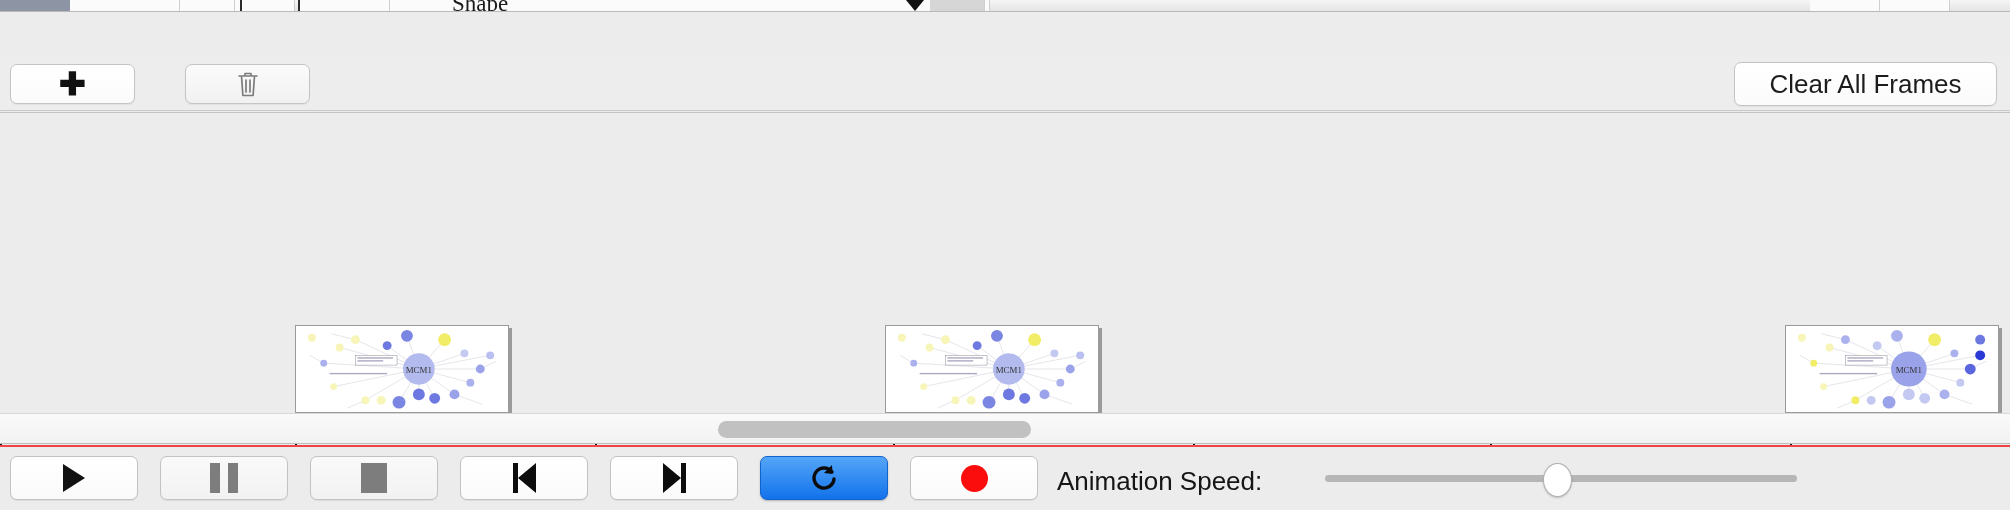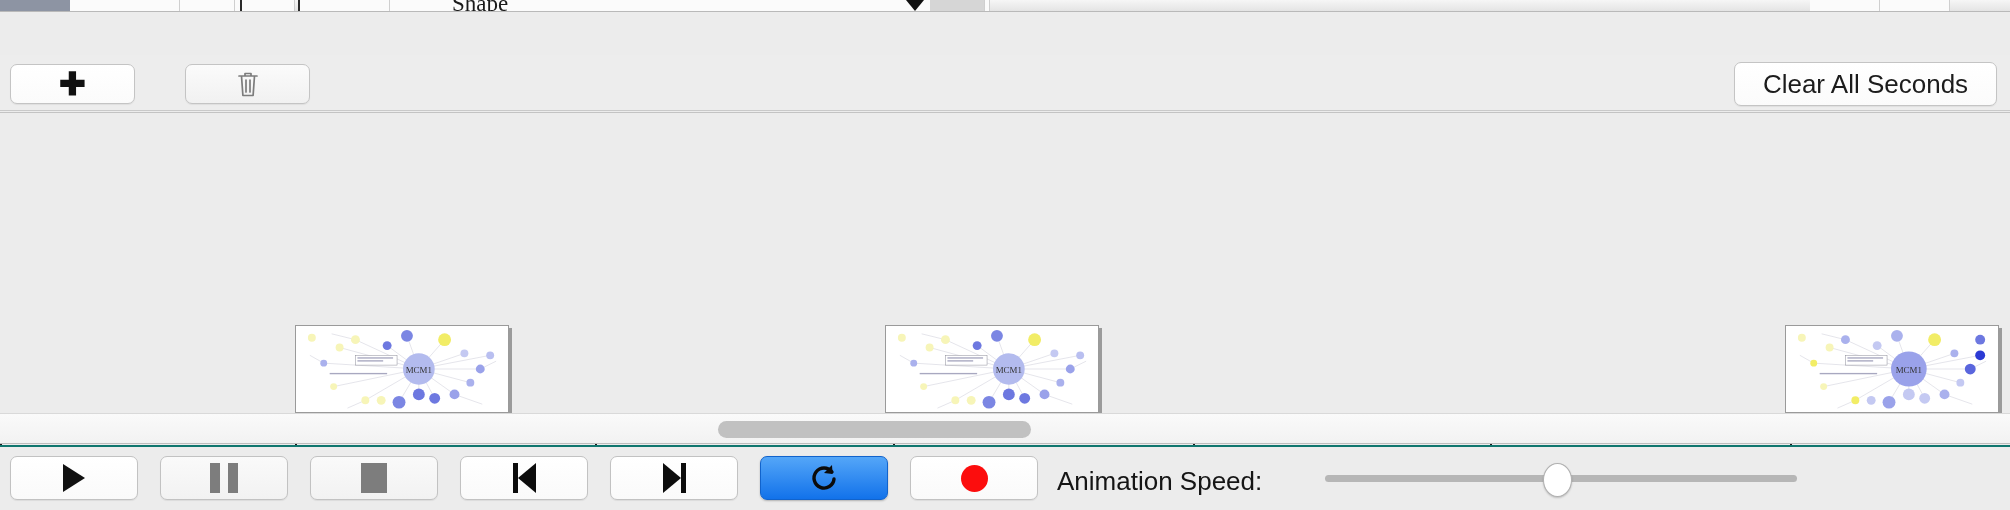--- a/index.html
+++ b/index.html
@@ -119,21 +119,21 @@
     border-top: 1px solid #d9d9d9; border-bottom: 1px solid #bdbdbd;
   }
   .scroll-thumb {
     position: absolute; left: 718px; top: 7px; width: 313px; height: 17px;
     background: #c1c1c1; border-radius: 9px; cursor: pointer;
   }
 
   
   .controls {
     position: absolute; left: 0; top: 445px; width: 2010px; height: 65px;
-    background: #ececec; border-top: 2px solid #0f766e;
+    background: #ececec; border-top: 2px solid #ef4444;
   }
   .cbtn {
     position: absolute; top: 9px; width: 128px; height: 44px;
     border-radius: 7px; border: 1px solid #c2c2c2;
     background: linear-gradient(#ffffff, #fafafa);
     box-shadow: 0 1px 1px rgba(0,0,0,.07);
     display: flex; align-items: center; justify-content: center; cursor: pointer;
   }
   .cbtn.dim { background: linear-gradient(#fafafa, #f2f2f2); }
   .cbtn.blue {
@@ -192,21 +192,21 @@
 
   <div class="toolbar">
     <div class="btn btn-add">
       <span class="plus">✚</span>
     </div>
     <div class="btn btn-del flat">
       <svg class="trash-svg" viewBox="0 0 24 28">
         <path d="M3 6 h18 M9 6 V3.5 h6 V6 M5.5 6 l1.4 19.5 h10.2 L18.5 6 M10 10 v12 M14 10 v12" fill="none" stroke="#7c7c7c" stroke-width="1.7" stroke-linecap="round" stroke-linejoin="round"></path>
       </svg>
     </div>
-    <div class="btn btn-clear">Clear All Seconds</div>
+    <div class="btn btn-clear">Clear All Frames</div>
   </div>
 
   <div class="timeline">
 
     <div class="frame" style="left:295px;">
       <svg class="net" viewBox="0 0 214 88" preserveAspectRatio="none">
         <g stroke="#c9c9d6" stroke-width="0.5" fill="none">
           <path d="M124 44 L60 14 M124 44 L44 22 M124 44 L28 38 M124 44 L38 62 M124 44 L70 76 M124 44 L104 78
                    M124 44 L124 70 M124 44 L140 74 M124 44 L160 70 M124 44 L176 58 M124 44 L186 44
                    M124 44 L170 28 M124 44 L150 14 M124 44 L112 10 M124 44 L92 20 M124 44 L196 30

